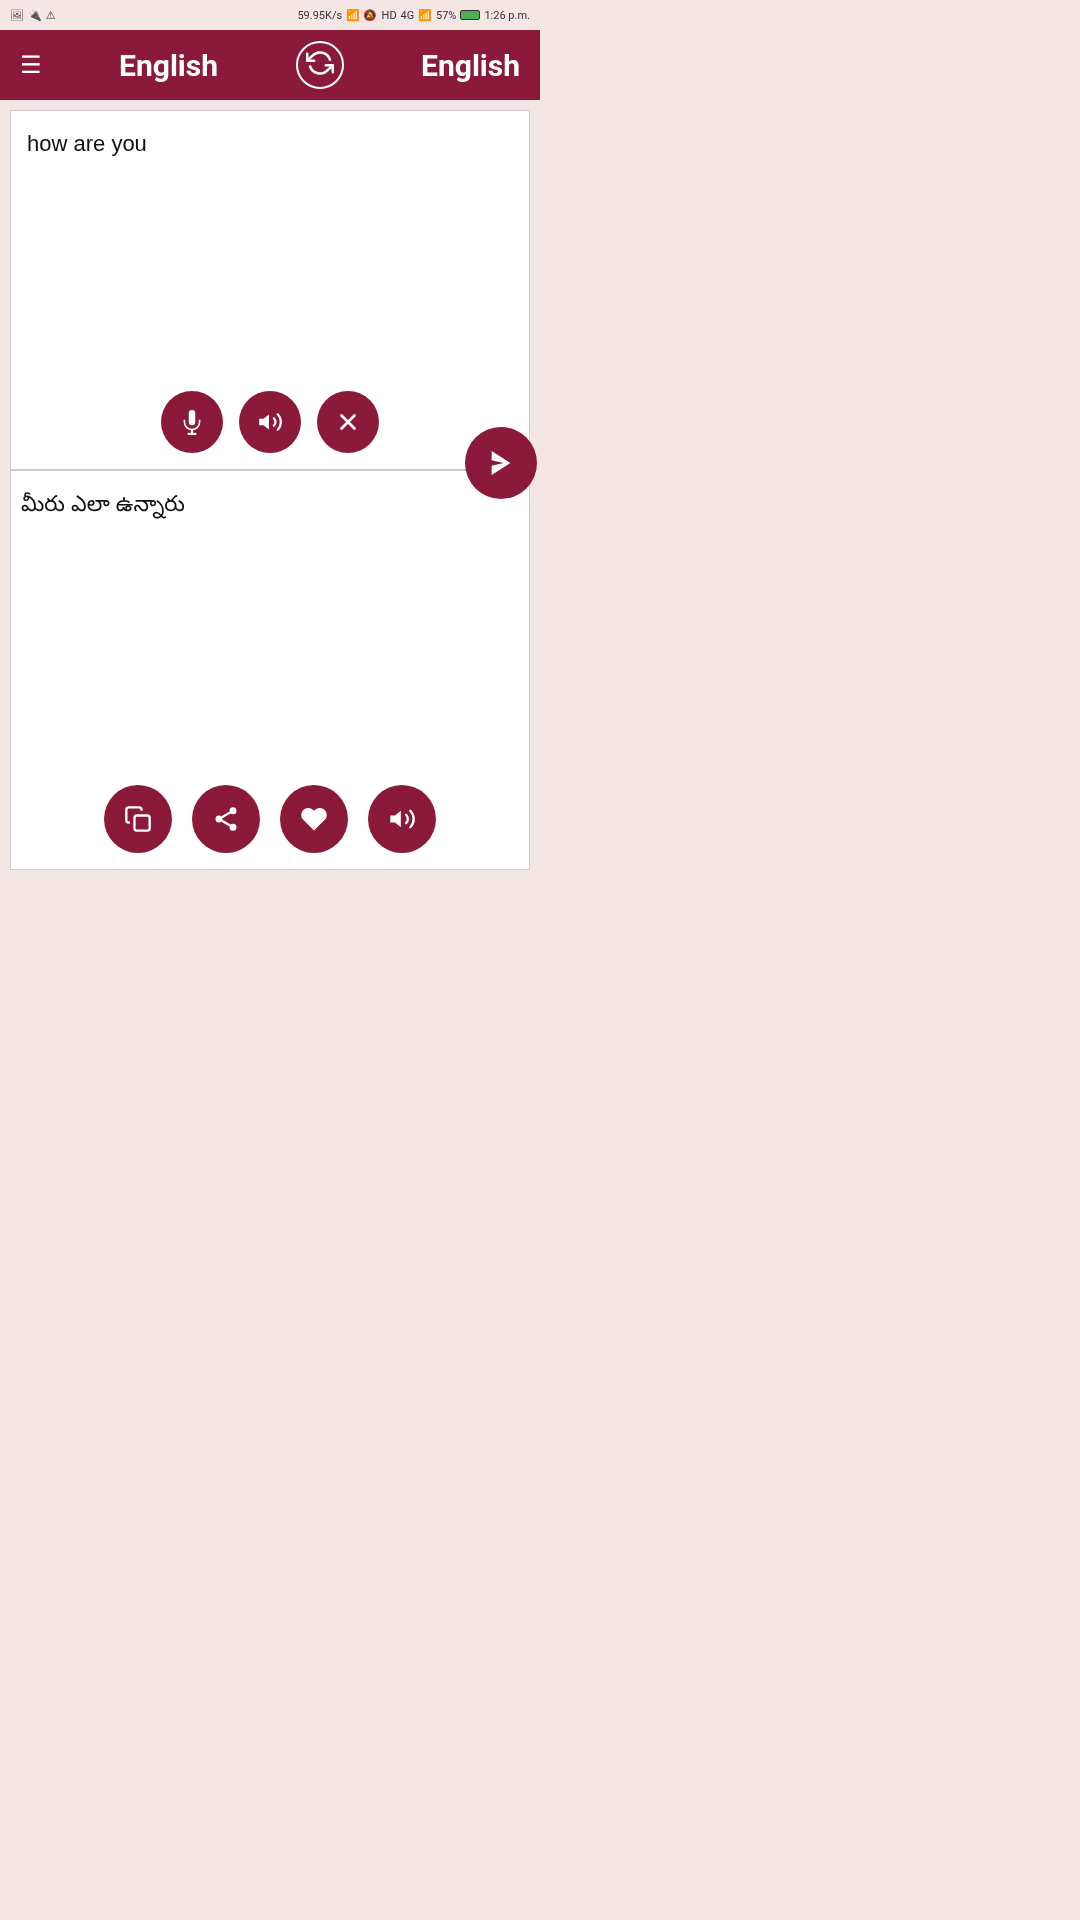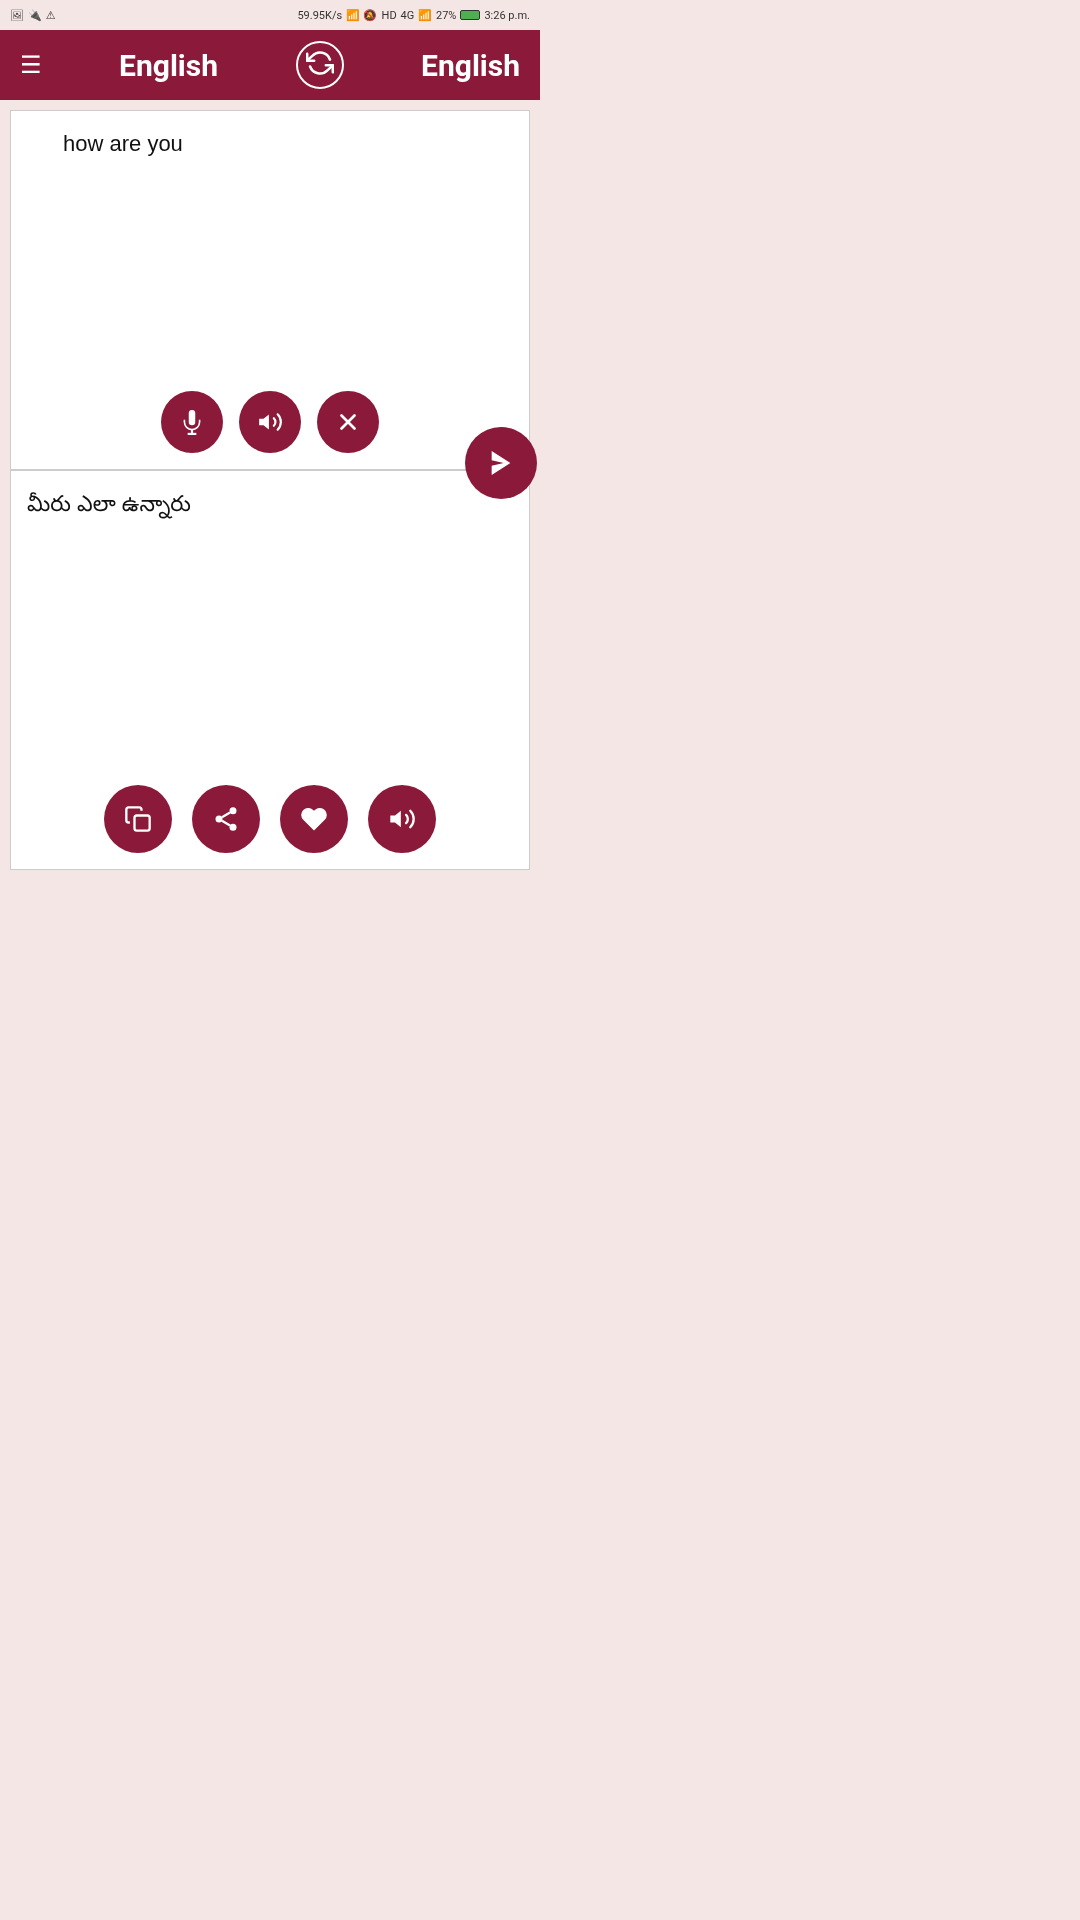--- a/index.html
+++ b/index.html
@@ -72,21 +72,20 @@
       line-height: 1;
     }
 
     
     .input-section {
       background: white;
       border: 1.5px solid #ccc;
       margin: 10px 10px 0 10px;
       position: relative;
       height: 360px;
-      padding-left: 36px;
     }
     .input-text {
       width: 100%;
       height: calc(100% - 90px);
       padding: 20px 16px;
       font-size: 22px;
       color: #111;
       border: none;
       outline: none;
       resize: none;
@@ -140,21 +139,21 @@
     .output-section {
       background: white;
       border: 1.5px solid #ccc;
       margin: 0 10px;
       position: relative;
       height: 400px;
     }
     .output-text {
       width: 100%;
       height: calc(100% - 100px);
-      padding: 20px 16px;
+      padding: 20px 10px;
       font-size: 22px;
       color: #111;
       font-family: Arial, sans-serif;
     }
     .output-buttons {
       position: absolute;
       bottom: 16px;
       left: 0;
       right: 0;
       display: flex;
@@ -182,23 +181,23 @@
     <span>🔌</span>
     <span>⚠</span>
   </div>
   <div class="right-info">
     <span>59.95K/s</span>
     <span>📶</span>
     <span>🔕</span>
     <span>HD</span>
     <span>4G</span>
     <span>📶</span>
-    <span>27%</span>
+    <span>57%</span>
     <span style="background:#4caf50;width:20px;height:10px;display:inline-block;border-radius:2px;border:1px solid #333;"></span>
-    <span>3:26 p.m.</span>
+    <span>1:26 p.m.</span>
   </div>
 </div>
 
 <div class="toolbar">
   <div class="hamburger-icon">☰</div>
   <div class="toolbar-title">English</div>
   <div class="toolbar-swap">
     <span class="swap-icon">
       
       <svg width="28" height="28" viewBox="0 0 24 24" fill="none" stroke="white" stroke-width="2.2" stroke-linecap="round" stroke-linejoin="round">

